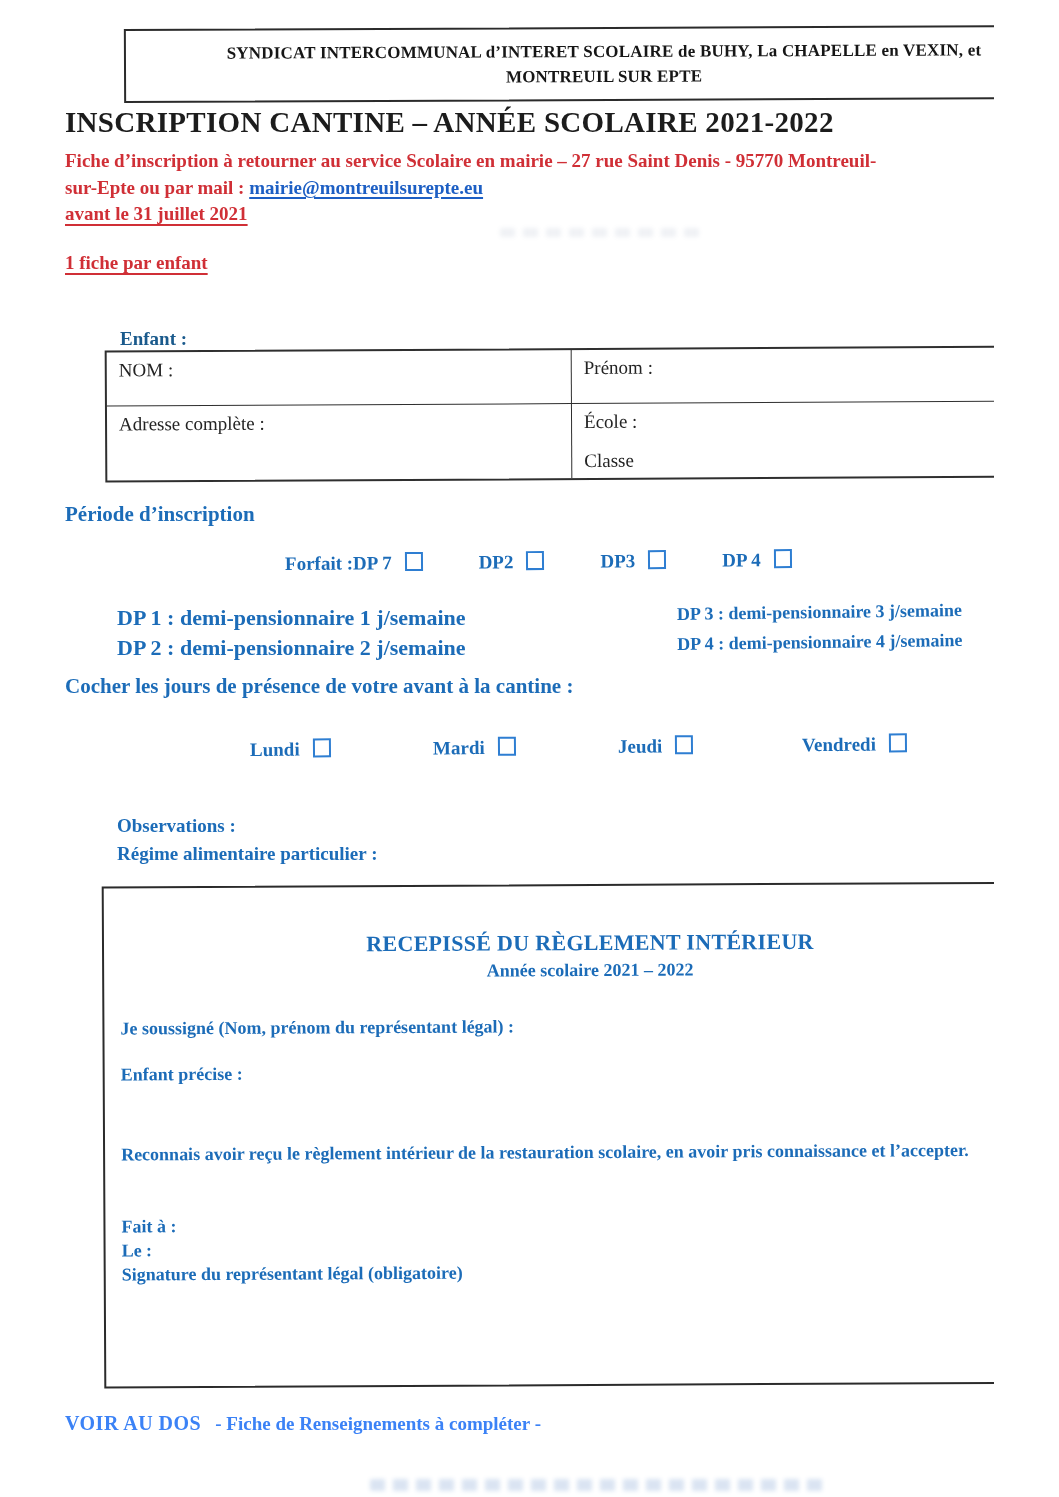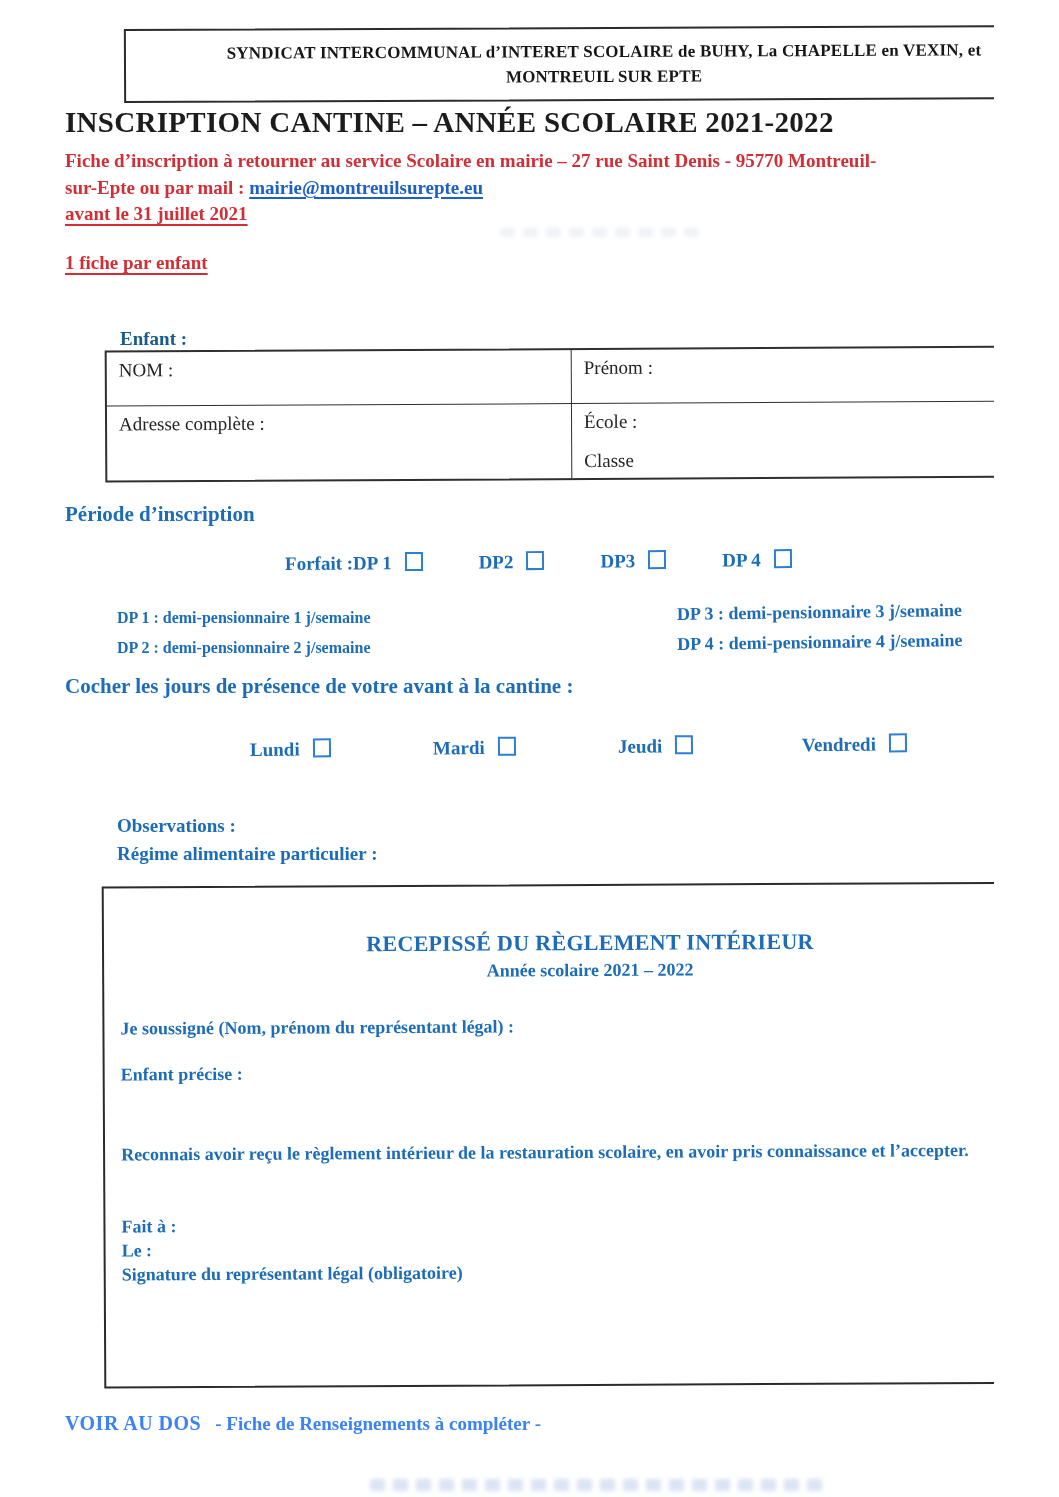--- a/index.html
+++ b/index.html
@@ -63,21 +63,21 @@
   .forfait-row { left:220px; top:551px; font-size:19px; transform:rotate(-0.45deg); white-space:nowrap; }
   .forfait-row .grp { display:inline-block; margin-right:56px; }
   .forfait-row .grp:last-child { margin-right:8px; }
   .forfait-label { display:inline-block; }
   .cb {
     display:inline-block; width:14px; height:15px;
     border:2px solid var(--checkbox_blue,#2e7ed2);
     vertical-align:-2px; margin-left:13px; background:#fff;
   }
 
-  .defs-left  { left:52px;  top:603px; font-size:16px; line-height:30px; }
+  .defs-left  { left:52px;  top:603px; font-size:22px; line-height:30px; }
   .defs-right { left:612px; top:597px; font-size:18px; line-height:30px; transform:rotate(-0.8deg); }
 
   .days-title { top:674px; font-size:21px; }
 
   .days-row { left:0; top:736px; width:1059px; height:30px; transform:rotate(-0.5deg); font-size:19px; }
   .day-grp { position:absolute; white-space:nowrap; }
 
   .obs-block { left:52px; top:812px; font-size:19px; line-height:28px; }
 
   .receipt-box {
@@ -135,21 +135,21 @@
     </div>
     <div class="cell last-col last-row">
       <span>École :</span>
       <span class="classe-label">Classe</span>
     </div>
   </div>
 
   <div class="abs center blue periode-title">Période d’inscription</div>
 
   <div class="abs blue forfait-row">
-    <span class="forfait-label">Forfait :</span><span class="grp"><span>DP 1</span><span class="cb"></span></span><span class="grp"><span>DP2</span><span class="cb"></span></span><span class="grp"><span>DP3</span><span class="cb"></span></span><span class="grp"><span>DP 4</span><span class="cb"></span></span>
+    <span class="forfait-label">Forfait :</span><span class="grp"><span>DP 7</span><span class="cb"></span></span><span class="grp"><span>DP2</span><span class="cb"></span></span><span class="grp"><span>DP3</span><span class="cb"></span></span><span class="grp"><span>DP 4</span><span class="cb"></span></span>
   </div>
 
   <div class="abs blue defs-left">
     <div>DP 1 : demi-pensionnaire 1 j/semaine</div>
     <div>DP 2 : demi-pensionnaire 2 j/semaine</div>
   </div>
   <div class="abs blue defs-right">
     <div>DP 3 : demi-pensionnaire 3 j/semaine</div>
     <div>DP 4 : demi-pensionnaire 4 j/semaine</div>
   </div>

